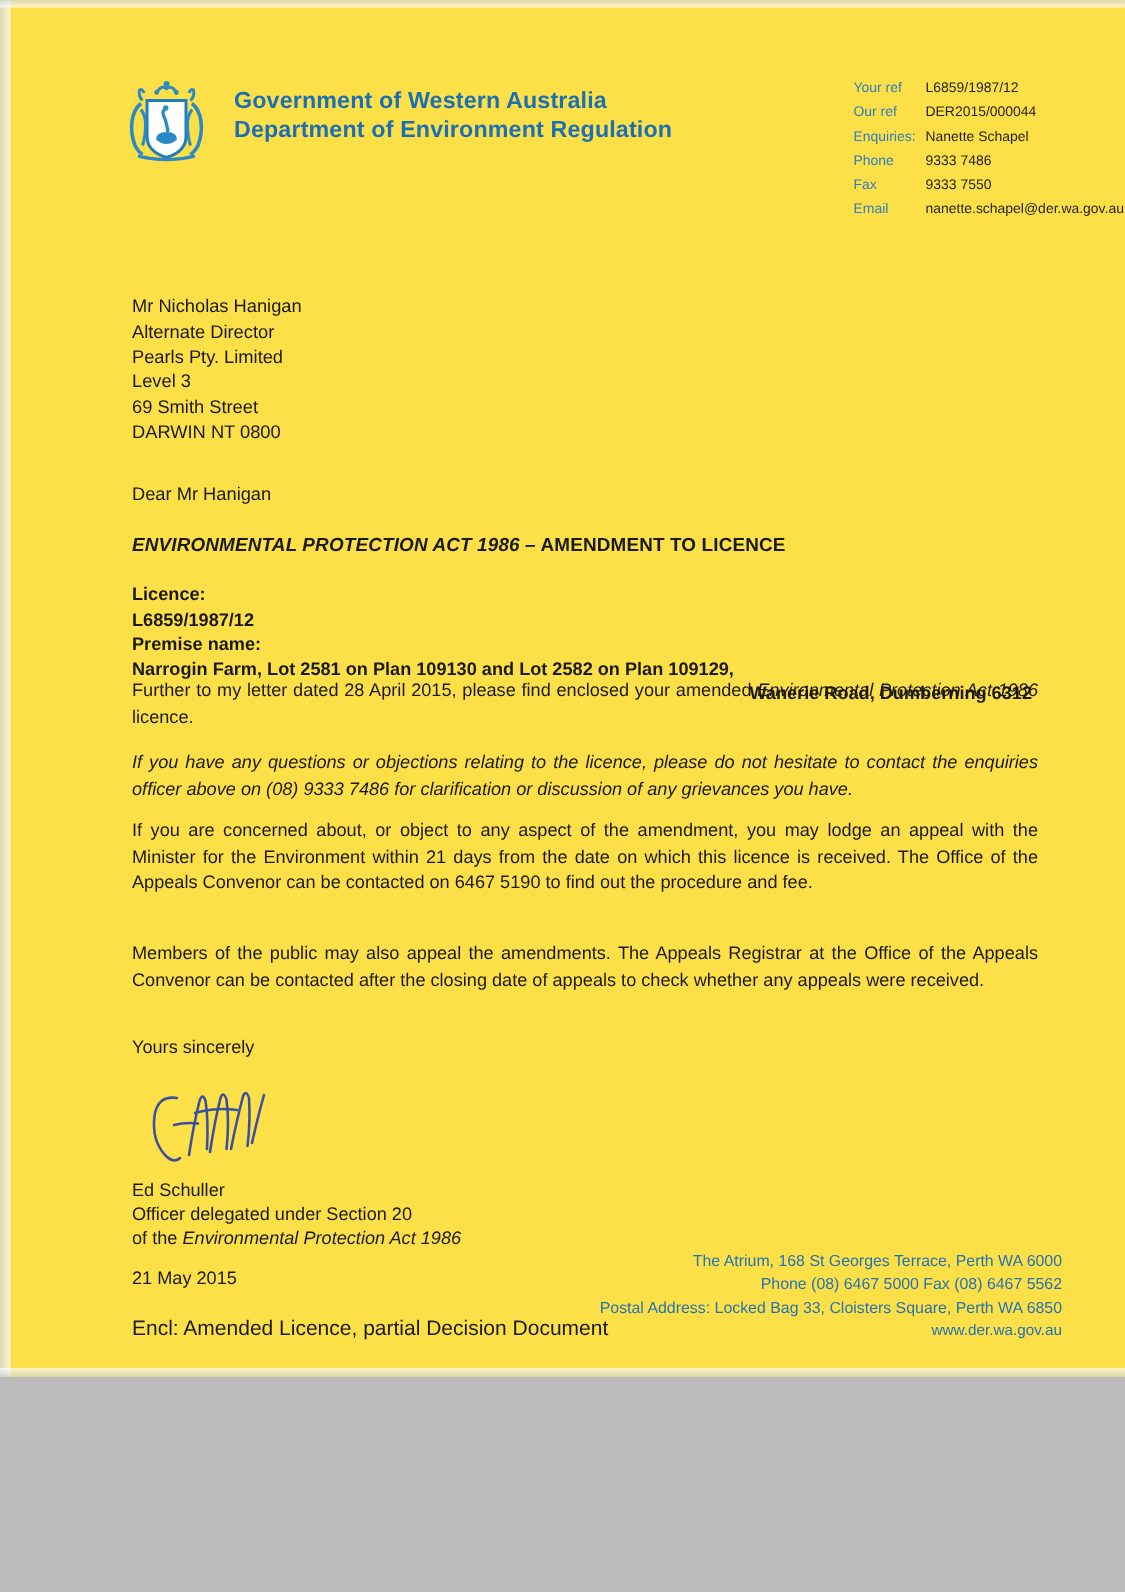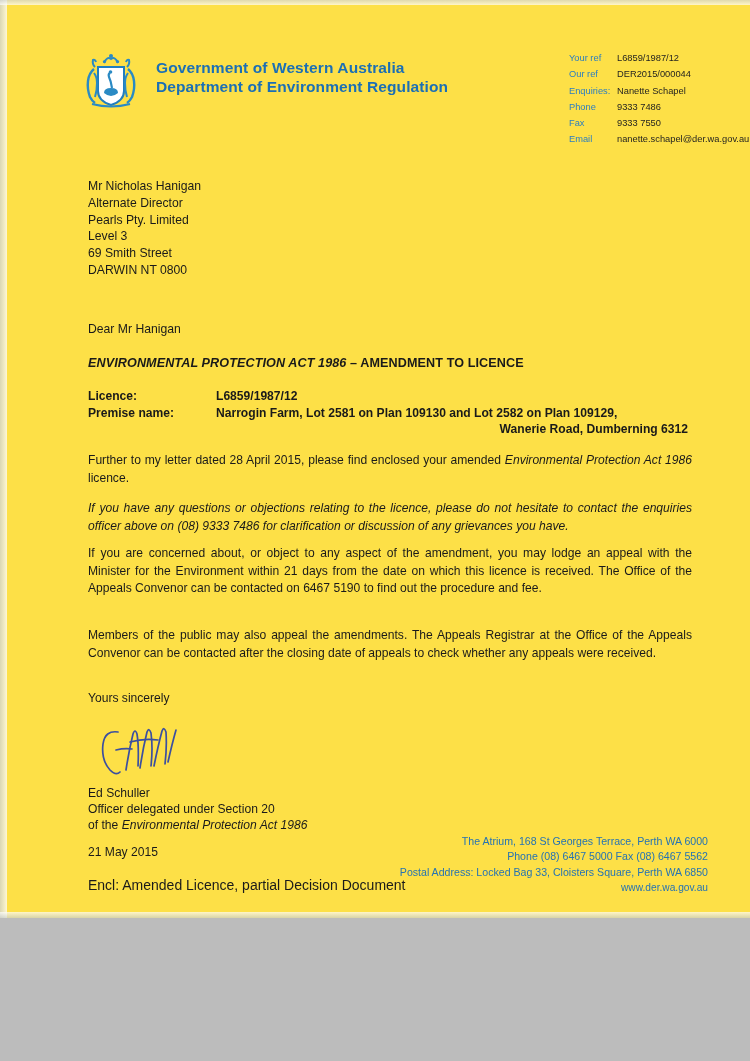--- a/index.html
+++ b/index.html
@@ -93,21 +93,21 @@
   }
   .refvalue {
     color: #1f1f1f;
   }
   .refrow.enq .reflabel { width: 48px; }
 
   
   .address {
     position: absolute;
     left: 88px;
-    top: 178px;
+    top: 196px;
     font-size: 12.2px;
     line-height: 16.8px;
   }
   .address div { white-space: nowrap; }
 
   
   .salutation {
     position: absolute;
     left: 88px;
     top: 322px;
@@ -131,20 +131,21 @@
     position: absolute;
     left: 88px;
     top: 388px;
     width: 600px;
     font-size: 12.1px;
     font-weight: bold;
     line-height: 16.6px;
   }
   .detail-row {
     display: flex;
+    flex-direction: column;
   }
   .detail-label {
     width: 128px;
     flex: none;
   }
   .detail-value {
     flex: 1;
     text-align: justify;
   }
   .detail-value .l2 {

